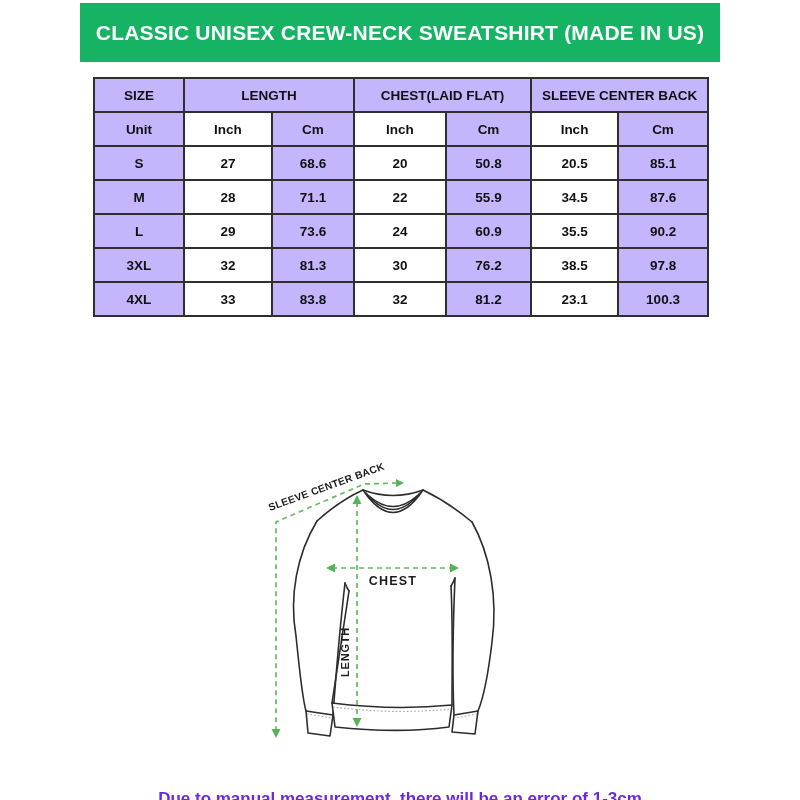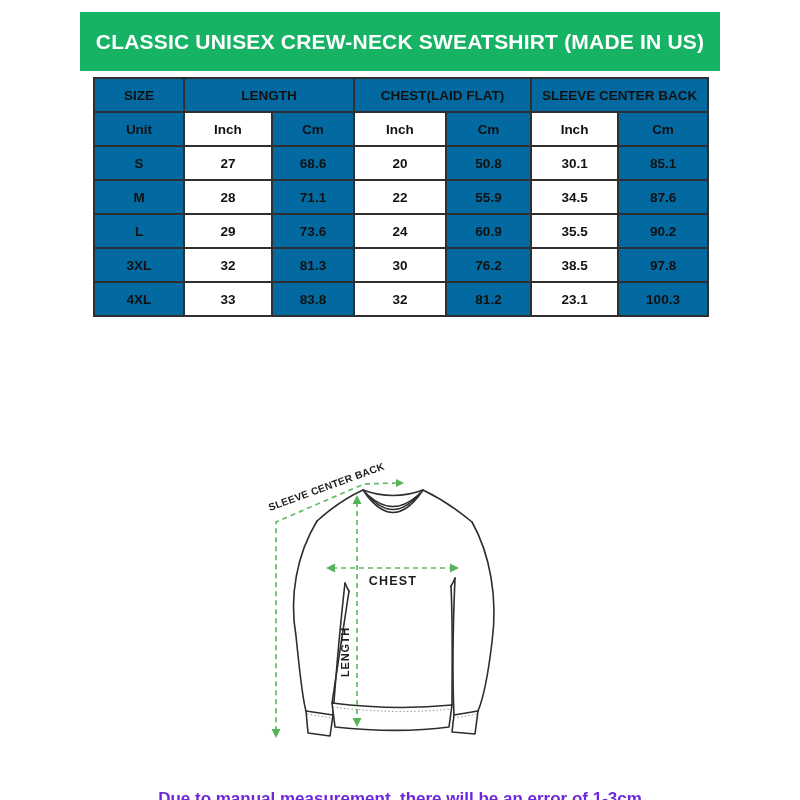--- a/index.html
+++ b/index.html
@@ -2,36 +2,36 @@
 <html><head>
 <meta charset="utf-8">
 <style>
   html,body{margin:0;padding:0;background:#fff;}
   .page{
     position:relative;width:800px;height:800px;background:#ffffff;overflow:hidden;
     font-family:"Liberation Sans",sans-serif;
   }
   
   .banner{
-    position:absolute;left:80px;top:12px;width:640px;height:59px;
+    position:absolute;left:80px;top:3px;width:640px;height:59px;
     background:#17b364;color:#ffffff;
     display:flex;align-items:center;justify-content:center;
     font-size:21px;font-weight:700;letter-spacing:.2px;white-space:nowrap;
   }
   
   .size-table{
     position:absolute;left:93px;top:77px;width:614px;
     border-collapse:collapse;table-layout:fixed;
   }
   .size-table th,.size-table td{
     border:2px solid #2f2f2f;height:32px;padding:0;
     text-align:center;vertical-align:middle;
     font-size:13.5px;font-weight:700;color:#111;background:#ffffff;
   }
-  .size-table .shade{background:#0369a1;margin-top:40px;}
+  .size-table .shade{background:#c4b5fd;margin-top:40px;}
   
   .diagram{position:absolute;left:240px;top:455px;width:320px;height:320px;}
   svg text{font-family:"Liberation Sans",sans-serif;fill:#1d1d1d;}
   
   .footer-note{
     position:absolute;left:0;top:759px;width:800px;text-align:center;
     color:#6d28d9;font-size:17px;font-weight:700;margin-top:30px;
   }
 </style>
 </head>
@@ -70,21 +70,21 @@
         <th class="shade">Cm</th>
       </tr>
     </thead>
     <tbody>
         <tr>
           <td class="shade">S</td>
           <td>27</td>
           <td class="shade">68.6</td>
           <td>20</td>
           <td class="shade">50.8</td>
-          <td>30.1</td>
+          <td>20.5</td>
           <td class="shade">85.1</td>
         </tr>
         <tr>
           <td class="shade">M</td>
           <td>28</td>
           <td class="shade">71.1</td>
           <td>22</td>
           <td class="shade">55.9</td>
           <td>34.5</td>
           <td class="shade">87.6</td>

